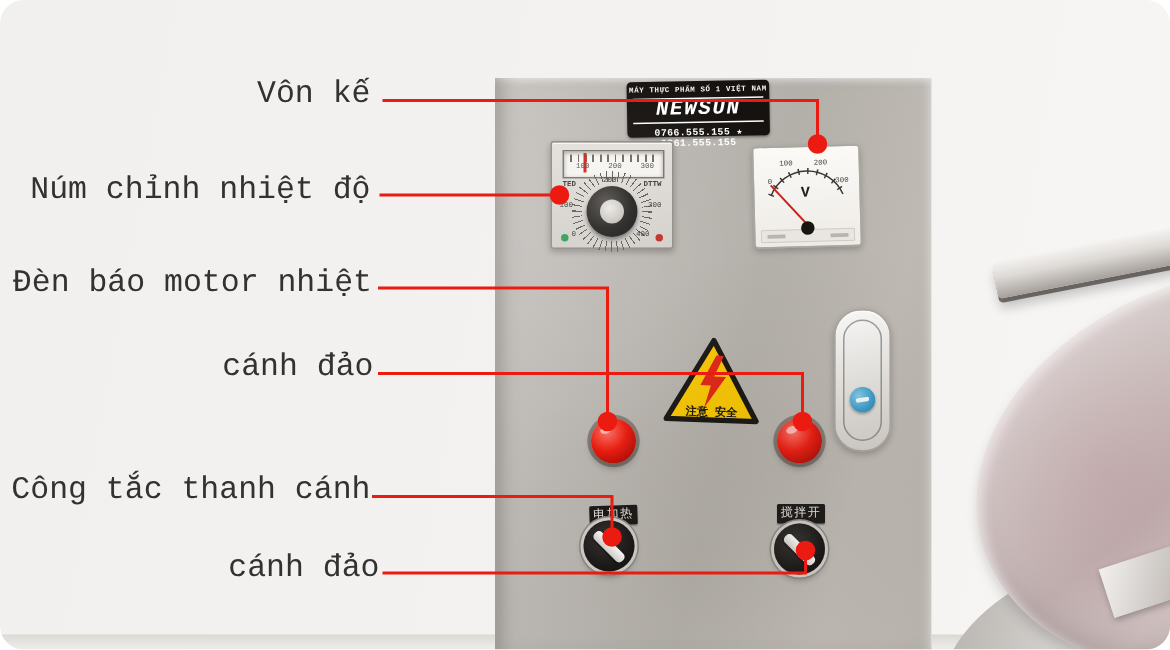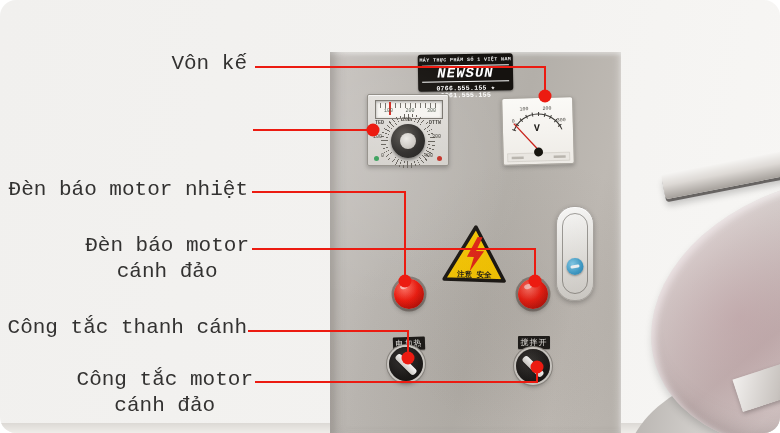--- a/index.html
+++ b/index.html
@@ -238,28 +238,29 @@
       <circle cx="405" cy="281" r="6.5"></circle>
       <circle cx="535" cy="281" r="6.5"></circle>
       <circle cx="408" cy="358" r="6.5"></circle>
       <circle cx="537" cy="367" r="6.5"></circle>
     </g>
   </svg>
 
   <div class="anno-label al-1">
     <span>Vôn kế</span>
   </div>
+  <div class="anno-label al-2">
+    <span>Núm chỉnh nhiệt độ</span>
+  </div>
   <div class="anno-label al-3">
     <span>Đèn báo motor nhiệt</span>
   </div>
   <div class="anno-label al-4 c">
-    <div>Đèn báo motor</div>
     <div>cánh đảo</div>
   </div>
   <div class="anno-label al-5">
     <span>Công tắc thanh cánh</span>
   </div>
   <div class="anno-label al-6 c">
-    <div>Công tắc motor</div>
     <div>cánh đảo</div>
   </div>
 
 </div>
 
 </body></html>

